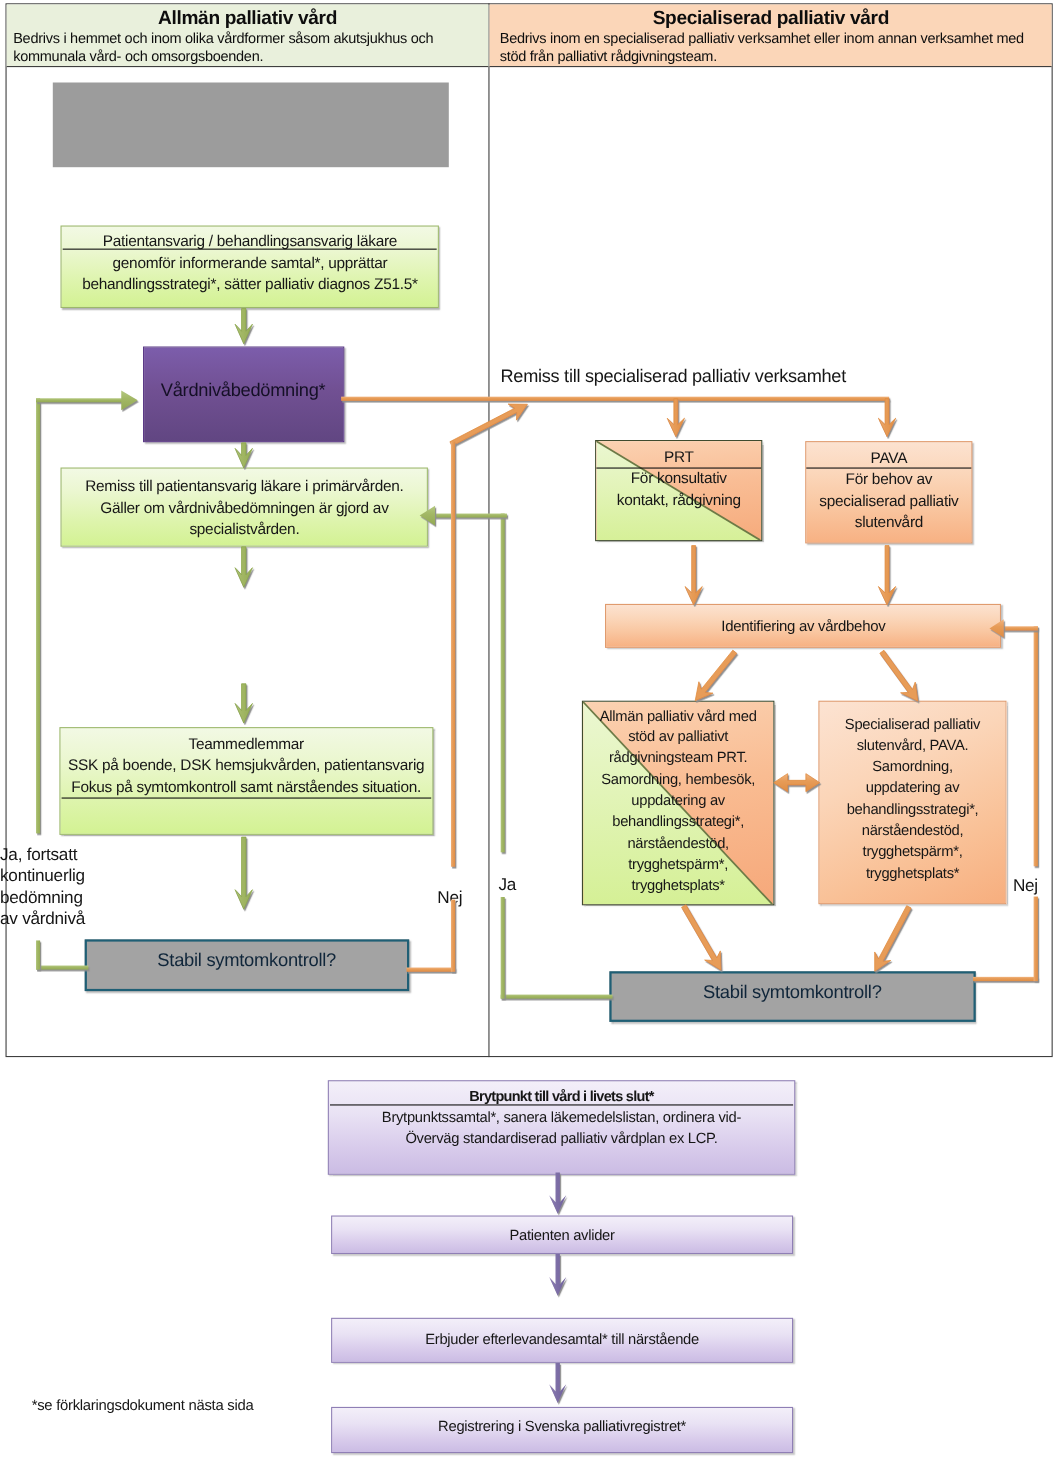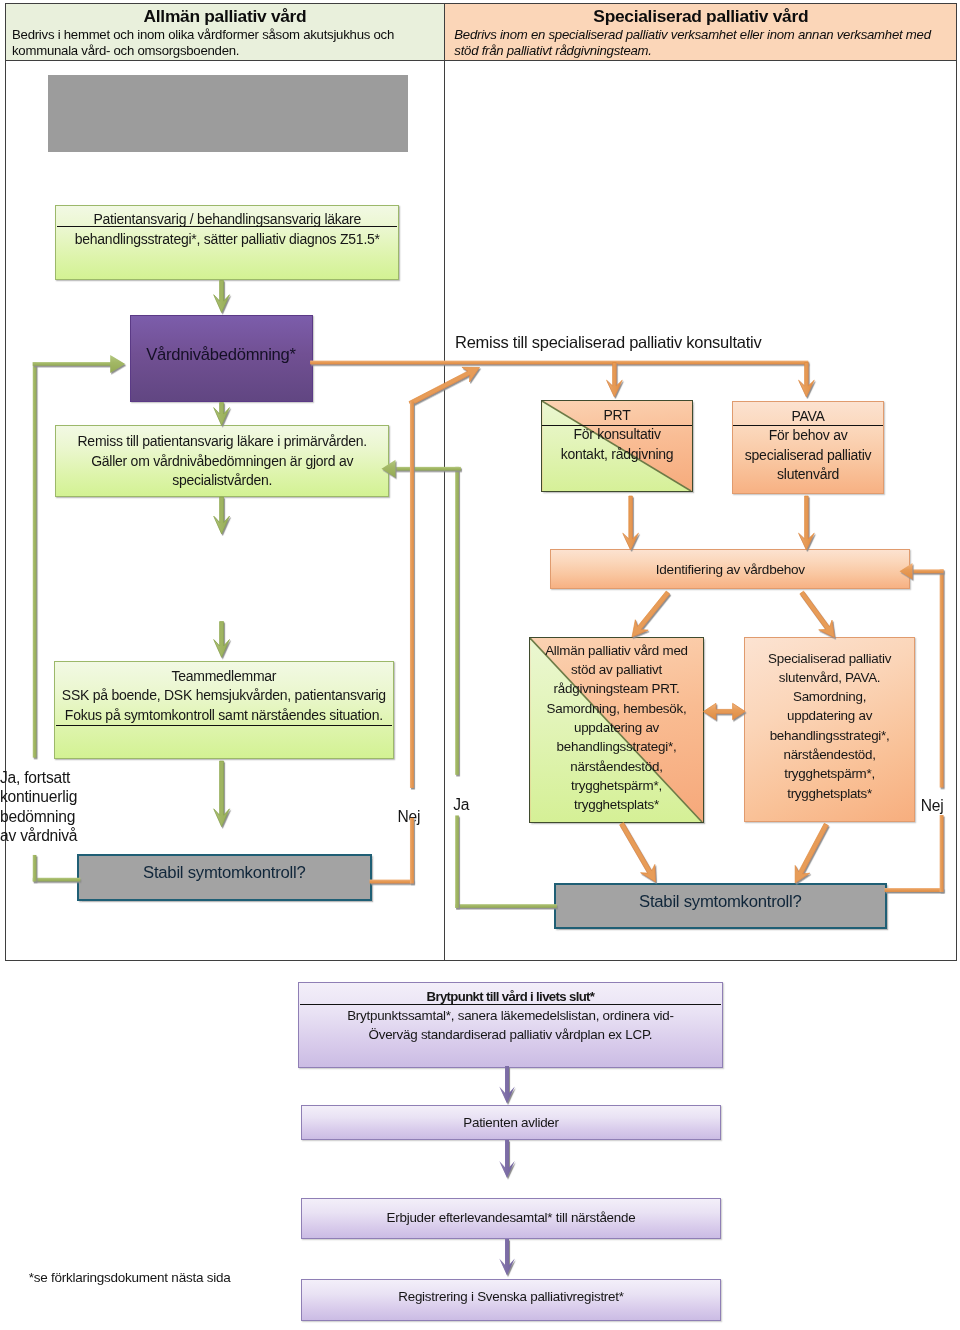--- a/index.html
+++ b/index.html
@@ -54,21 +54,21 @@
   <div class="abs frame" style="left:5px;top:3px;width:952px;height:958px;"></div>
   <div class="abs" style="left:444px;top:3px;width:1.3px;height:958px;background:#3f3f3f;"></div>
 
   <div class="abs hdr" style="left:6px;top:4px;width:438px;height:57px;background:#e9f0dc;border-bottom:1.3px solid #3f3f3f;">
     <div class="t" style="padding-top:2px;">Allmän palliativ vård</div>
     <div class="s" style="padding:0 6px 0 6px;">Bedrivs i hemmet och inom olika vårdformer såsom akutsjukhus och kommunala vård- och omsorgsboenden.</div>
   </div>
 
   <div class="abs hdr" style="left:445.3px;top:4px;width:511px;height:57px;background:#fbd6b8;border-bottom:1.3px solid #3f3f3f;">
     <div class="t" style="padding-top:2px;">Specialiserad palliativ vård</div>
-    <div class="s" style="padding:0 8px 0 9px;font-style:italic;">Bedrivs inom en specialiserad palliativ verksamhet eller inom annan verksamhet med stöd från palliativt rådgivningsteam.</div>
+    <div class="s" style="padding:0 8px 0 9px;">Bedrivs inom en specialiserad palliativ verksamhet eller inom annan verksamhet med stöd från palliativt rådgivningsteam.</div>
   </div>
 
   <div class="abs" style="left:48px;top:75px;width:360px;height:77px;background:#9c9c9c;"></div>
 
   <svg id="conn" width="960" height="1330" viewBox="0 0 960 1330">
     <defs>
       <linearGradient id="gGreenV" x1="0" y1="0" x2="1" y2="0">
         <stop offset="0" stop-color="#b2c77e"></stop>
           <stop offset="0.35" stop-color="#a3b866"></stop>
           <stop offset="1" stop-color="#95ab56"></stop>
@@ -133,35 +133,36 @@
         <rect x="910.55" y="569.35" width="33.00" height="3.90" fill="url(#gOrangeH)" filter="url(#sh)"></rect>
         <polygon points="912.50,563.05 899.50,571.30 912.50,579.55" fill="url(#gOrangeH)" filter="url(#sh)"></polygon>
         <polygon points="505.00,1066.00 505.00,1092.96 499.25,1086.50 507.00,1103.50 514.75,1086.50 509.00,1092.96 509.00,1066.00" fill="url(#gPurpleV)" stroke="none" stroke-width="0" stroke-linejoin="miter" filter="url(#sh)"></polygon>
         <polygon points="505.00,1140.00 505.00,1167.46 499.25,1161.00 507.00,1178.00 514.75,1161.00 509.00,1167.46 509.00,1140.00" fill="url(#gPurpleV)" stroke="none" stroke-width="0" stroke-linejoin="miter" filter="url(#sh)"></polygon>
         <polygon points="505.00,1239.00 505.00,1264.96 499.25,1258.50 507.00,1275.50 514.75,1258.50 509.00,1264.96 509.00,1239.00" fill="url(#gPurpleV)" stroke="none" stroke-width="0" stroke-linejoin="miter" filter="url(#sh)"></polygon>
       </g>
   </svg>
 
   <div class="abs gbox" style="left:55.1px;top:204.9px;width:344.3px;height:75px;">
     <div class="txt" style="padding-top:4.6px;">Patientansvarig / behandlingsansvarig läkare</div>
+    <div class="txt">genomför informerande samtal*, upprättar</div>
     <div class="txt">behandlingsstrategi*, sätter palliativ diagnos Z51.5*</div>
     <div class="abs hr" style="left:1px;right:1px;top:20.2px;"></div>
   </div>
 
   <div class="abs pbox" style="left:129.5px;top:315px;width:183px;height:86.5px;">
     <div class="txt white" style="font-size:16.6px;padding-top:29px;">Vårdnivåbedömning*</div>
   </div>
 
   <div class="abs gbox" style="left:55.1px;top:425.2px;width:334.2px;height:71.8px;">
     <div class="txt" style="padding-top:6px;">Remiss till patientansvarig läkare i primärvården.</div>
     <div class="txt">Gäller om vårdnivåbedömningen är gjord av</div>
     <div class="txt">specialistvården.</div>
   </div>
 
-  <div class="abs" style="left:455px;top:332px;width:420px;font-size:16.5px;line-height:20px;color:#161616;">Remiss till specialiserad palliativ konsultativ</div>
+  <div class="abs" style="left:455px;top:332px;width:420px;font-size:16.5px;line-height:20px;color:#161616;">Remiss till specialiserad palliativ verksamhet</div>
 
   <div class="abs" style="left:541.4px;top:400.1px;width:151.3px;height:92.3px;border:1.3px solid #3f4b2e;overflow:hidden;
               box-shadow:1.6px 1.6px 1.4px rgba(140,140,140,.5);">
     <div class="abs" style="left:0;top:0;width:100%;height:100%;
          background:linear-gradient(175deg,#fbd2b2 0%,#f9bd95 45%,#f6ab7c 100%);"></div>
     <div class="abs" style="left:0;top:0;width:100%;height:100%;
          background:linear-gradient(180deg,#ebf7d2 0%,#e3f4ba 45%,#d6f098 100%);
          clip-path:polygon(0 0, 100% 100%, 0 100%);"></div>
     <svg class="abs" width="149" height="90" viewBox="0 0 149 90" style="left:0;top:0;">
       <line x1="0" y1="0" x2="149" y2="90" stroke="#6d7a46" stroke-width="1.6"></line>

